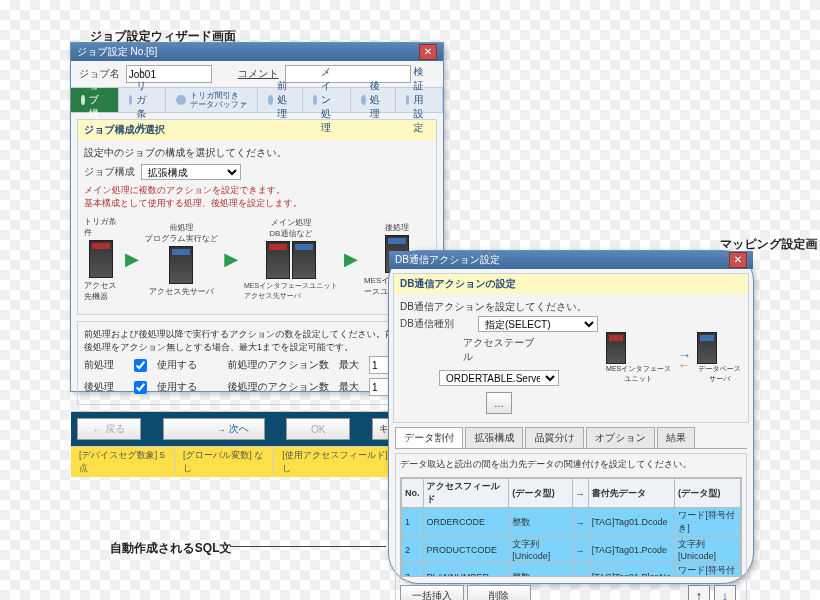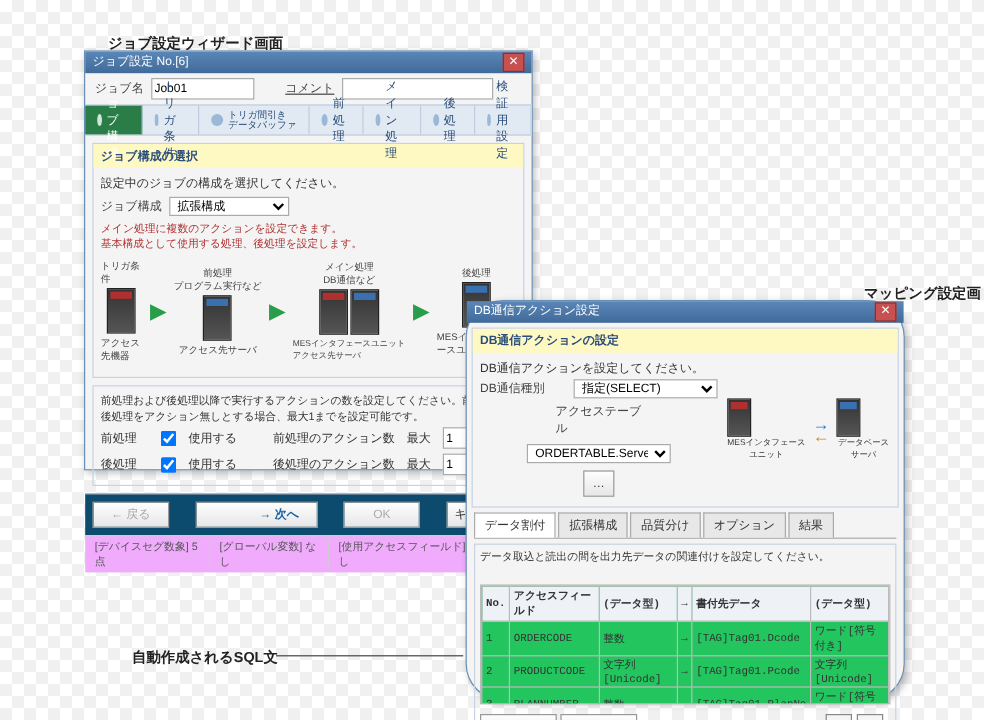--- a/index.html
+++ b/index.html
@@ -157,29 +157,29 @@
     font-size: 10px;
     border: 1px solid #999;
     background: linear-gradient(#fefefe,#e6e6e6);
     display: inline-flex;
     align-items: center;
     justify-content: center;
     padding: 0 6px;
     cursor: pointer;
   }
   .btn.disabled { color:#aaa; cursor:default; }
-  .btn.primary { font-weight:bold; color:#1a5fa0;padding-left:44px; }
+  .btn.primary { font-weight:normal; color:#1a5fa0;padding-left:44px; }
   .statusbar {
     display:flex;
     gap:4px;
     padding:2px 4px;
     border-top:1px solid #ccc;
     font-size:9px;
     color:#555;
-    background:#f0abfc;
+    background:#fde047;
   }
   .statusbar span { border-right:1px solid #ccc; padding:0 4px; }
   
   .subtabs {
     display:flex;
     border-bottom:1px solid #aaa;
     font-size:10px;
     margin:4px 6px 0 6px;
   }
   .subtabs .st {
@@ -198,22 +198,21 @@
   .sql-header {
     background:#eee;
     padding:2px 4px;
     font-size:10px;
     border-bottom:1px solid #ccc;
   }
   table.grid {
     width:100%;
     border-collapse:collapse;
     font-size:9px;
-    background:#22c55e;
-    font-family:Liberation Mono, monospace;
+    background:#7dd3fc;
   }
   table.grid th, table.grid td {
     border:1px solid #bbb;
     padding:1px 3px;
     text-align:left;
     height:14px;
   }
   table.grid th { background:#eef2f7; }
   .mini-devices {
     display:flex;
@@ -407,21 +406,21 @@
   <div class="subtabs">
     <div class="st active">データ割付</div>
     <div class="st">拡張構成</div>
     <div class="st">品質分け</div>
     <div class="st">オプション</div>
     <div class="st">結果</div>
   </div>
 
   <div class="group" style="margin:4px 6px;">
     <div class="group-body" style="padding:4px;">
-      <div style="font-size:9px; margin-bottom:16px;">データ取込と読出の間を出力先データの関連付けを設定してください。</div>
+      <div style="font-size:9px; margin-bottom:6px;">データ取込と読出の間を出力先データの関連付けを設定してください。</div>
       <div style="max-height:98px; overflow:hidden; border:1px solid #bbb;">
         <table class="grid" id="mapping-grid">
             <tbody>
               <tr>
                 <th>No.</th>
                 <th>アクセスフィールド</th>
                 <th>(データ型)</th>
                 <th>→</th>
                 <th>書付先データ</th>
                 <th>(データ型)</th>

